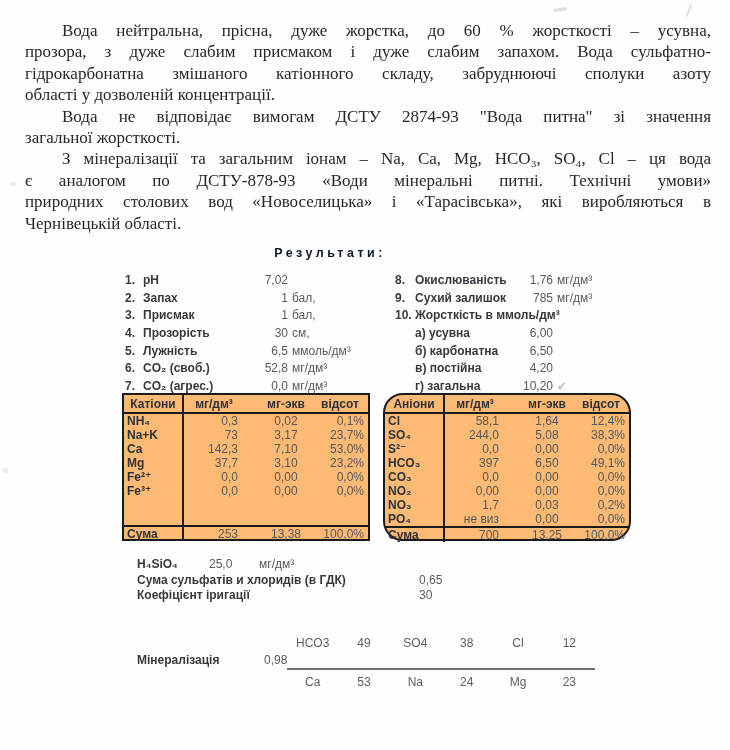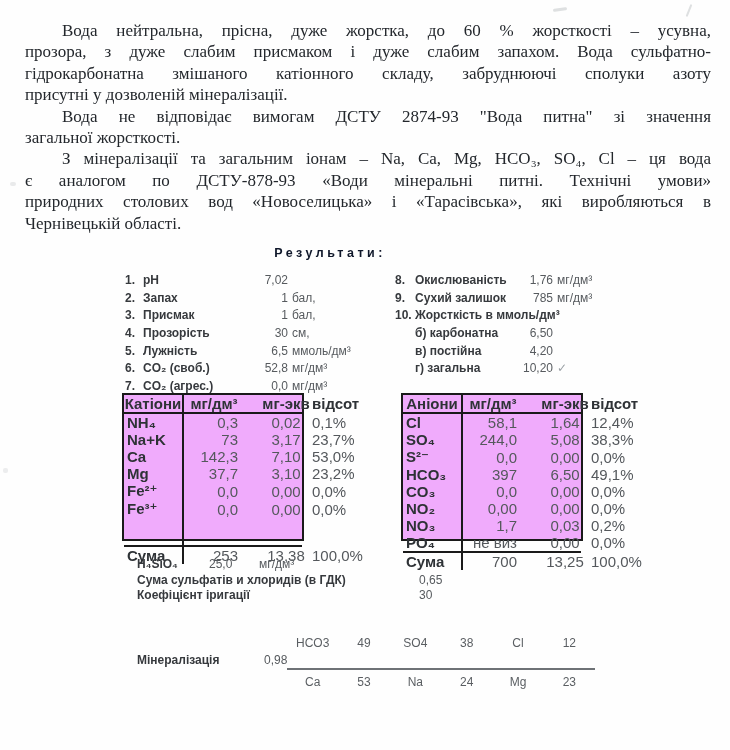--- a/index.html
+++ b/index.html
@@ -37,27 +37,27 @@
   .rcol .rnum { flex: 0 0 20px; }
   .rlabel { flex: 0 0 92px; font-weight: 700; color: #36393d; }
   .rcol .rlabel { flex: 0 0 102px; }
   .rval { flex: 0 0 53px; text-align: right; }
   .rcol .rval { flex: 0 0 36px; }
   .runit { margin-left: 4px; }
   .rcol .runit.check { color: #9aa0a5; font-weight: 700; }
 
   
   .itable {
-    position: absolute; top: 393px; width: 182px; height: 148px;
-    border: 2px solid #1a1a1a; background: #f0abfc;
+    position: absolute; top: 393px; width: 248px; height: 148px;
+    border: 2px solid #1a1a1a; background: #fdba74;
     display: flex; flex-direction: column;
-    font-size: 15px; color: #54585c;
+    font-size: 12px; color: #54585c;
   }
   .itable.cations { left: 122px; }
-  .itable.anions  { left: 401px; }
+  .itable.anions  { left: 383px; border-radius: 20px; }
   .hrow { display: flex; flex: 0 0 19px; border-bottom: 2px solid #1a1a1a;
           align-items: center; font-weight: 700; color: #2e3236; }
   .trow { display: flex; flex: 0 0 13.25px; align-items: center; }
   .srow { display: flex; flex: 1; border-top: 2px solid #1a1a1a;
           align-items: flex-start; }
   .cname { flex: 0 0 60px; border-right: 2px solid #1a1a1a; align-self: stretch;
            display: flex; align-items: center; padding-left: 3px;
            font-weight: 700; color: #2e3236; overflow: hidden; white-space: nowrap; }
   .cname.hc { justify-content: center; padding-left: 0; }
   .cv1 { flex: 0 0 60px; text-align: right; padding-right: 6px; white-space: nowrap; }
@@ -89,21 +89,21 @@
 
 <div class="smudge s1"></div>
 <div class="smudge s2"></div>
 <div class="smudge s3"></div>
 <div class="smudge s4"></div>
 
 <div class="body-text">
   <div class="tline indent">Вода нейтральна, прісна, дуже жорстка, до 60 % жорсткості – усувна,</div>
   <div class="tline">прозора, з дуже слабим присмаком і дуже слабим запахом. Вода сульфатно-</div>
   <div class="tline">гідрокарбонатна змішаного катіонного складу, забруднюючі сполуки азоту</div>
-  <div class="tline last">присутні у дозволеній мінералізації.</div>
+  <div class="tline last">області у дозволеній концентрації.</div>
   <div class="tline indent">Вода не відповідає вимогам ДСТУ 2874-93 "Вода питна" зі значення</div>
   <div class="tline last">загальної жорсткості.</div>
   <div class="tline indent">З мінералізації та загальним іонам – Na, Ca, Mg, HCO₃, SO₄, Cl – ця вода</div>
   <div class="tline">є аналогом по ДСТУ-878-93 «Води мінеральні питні. Технічні умови»</div>
   <div class="tline">природних столових вод «Новоселицька» і «Тарасівська», які виробляються в</div>
   <div class="tline last">Чернівецькій області.</div>
 </div>
 
 <div class="res-title">Результати:</div>
 
@@ -162,20 +162,26 @@
   <div class="ritem">
     <span class="rnum">9.</span>
     <span class="rlabel">Сухий залишок</span>
     <span class="rval">785</span>
     <span class="runit">мг/дм³</span>
   </div>
   <div class="ritem">
     <span class="rnum">10.</span>
     <span class="rlabel">Жорсткість в ммоль/дм³</span>
     <span class="rval"></span>
+    <span class="runit"></span>
+  </div>
+  <div class="ritem">
+    <span class="rnum"></span>
+    <span class="rlabel">а) усувна</span>
+    <span class="rval">6,00</span>
     <span class="runit"></span>
   </div>
   <div class="ritem">
     <span class="rnum"></span>
     <span class="rlabel">б) карбонатна</span>
     <span class="rval">6,50</span>
     <span class="runit"></span>
   </div>
   <div class="ritem">
     <span class="rnum"></span>

